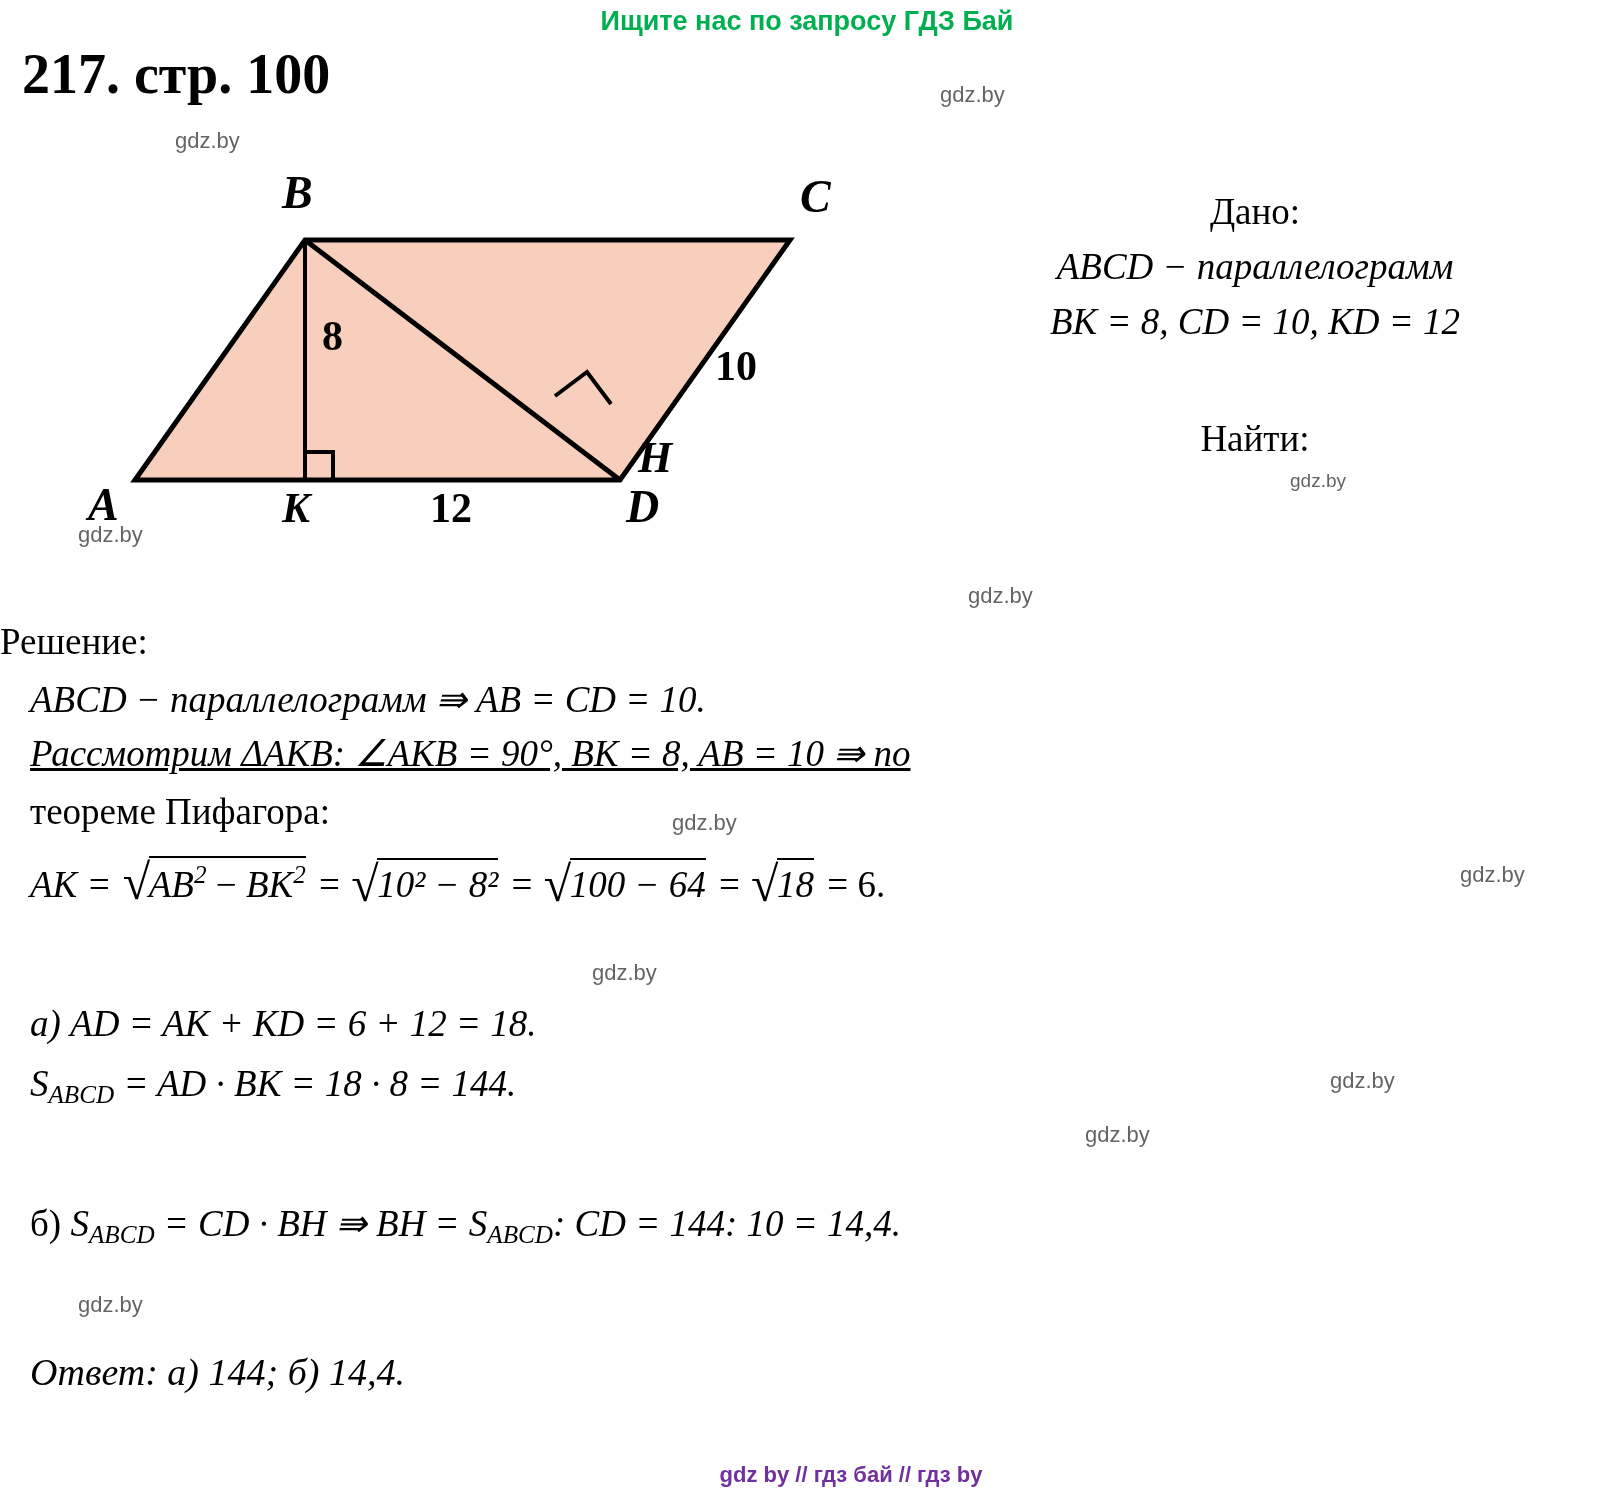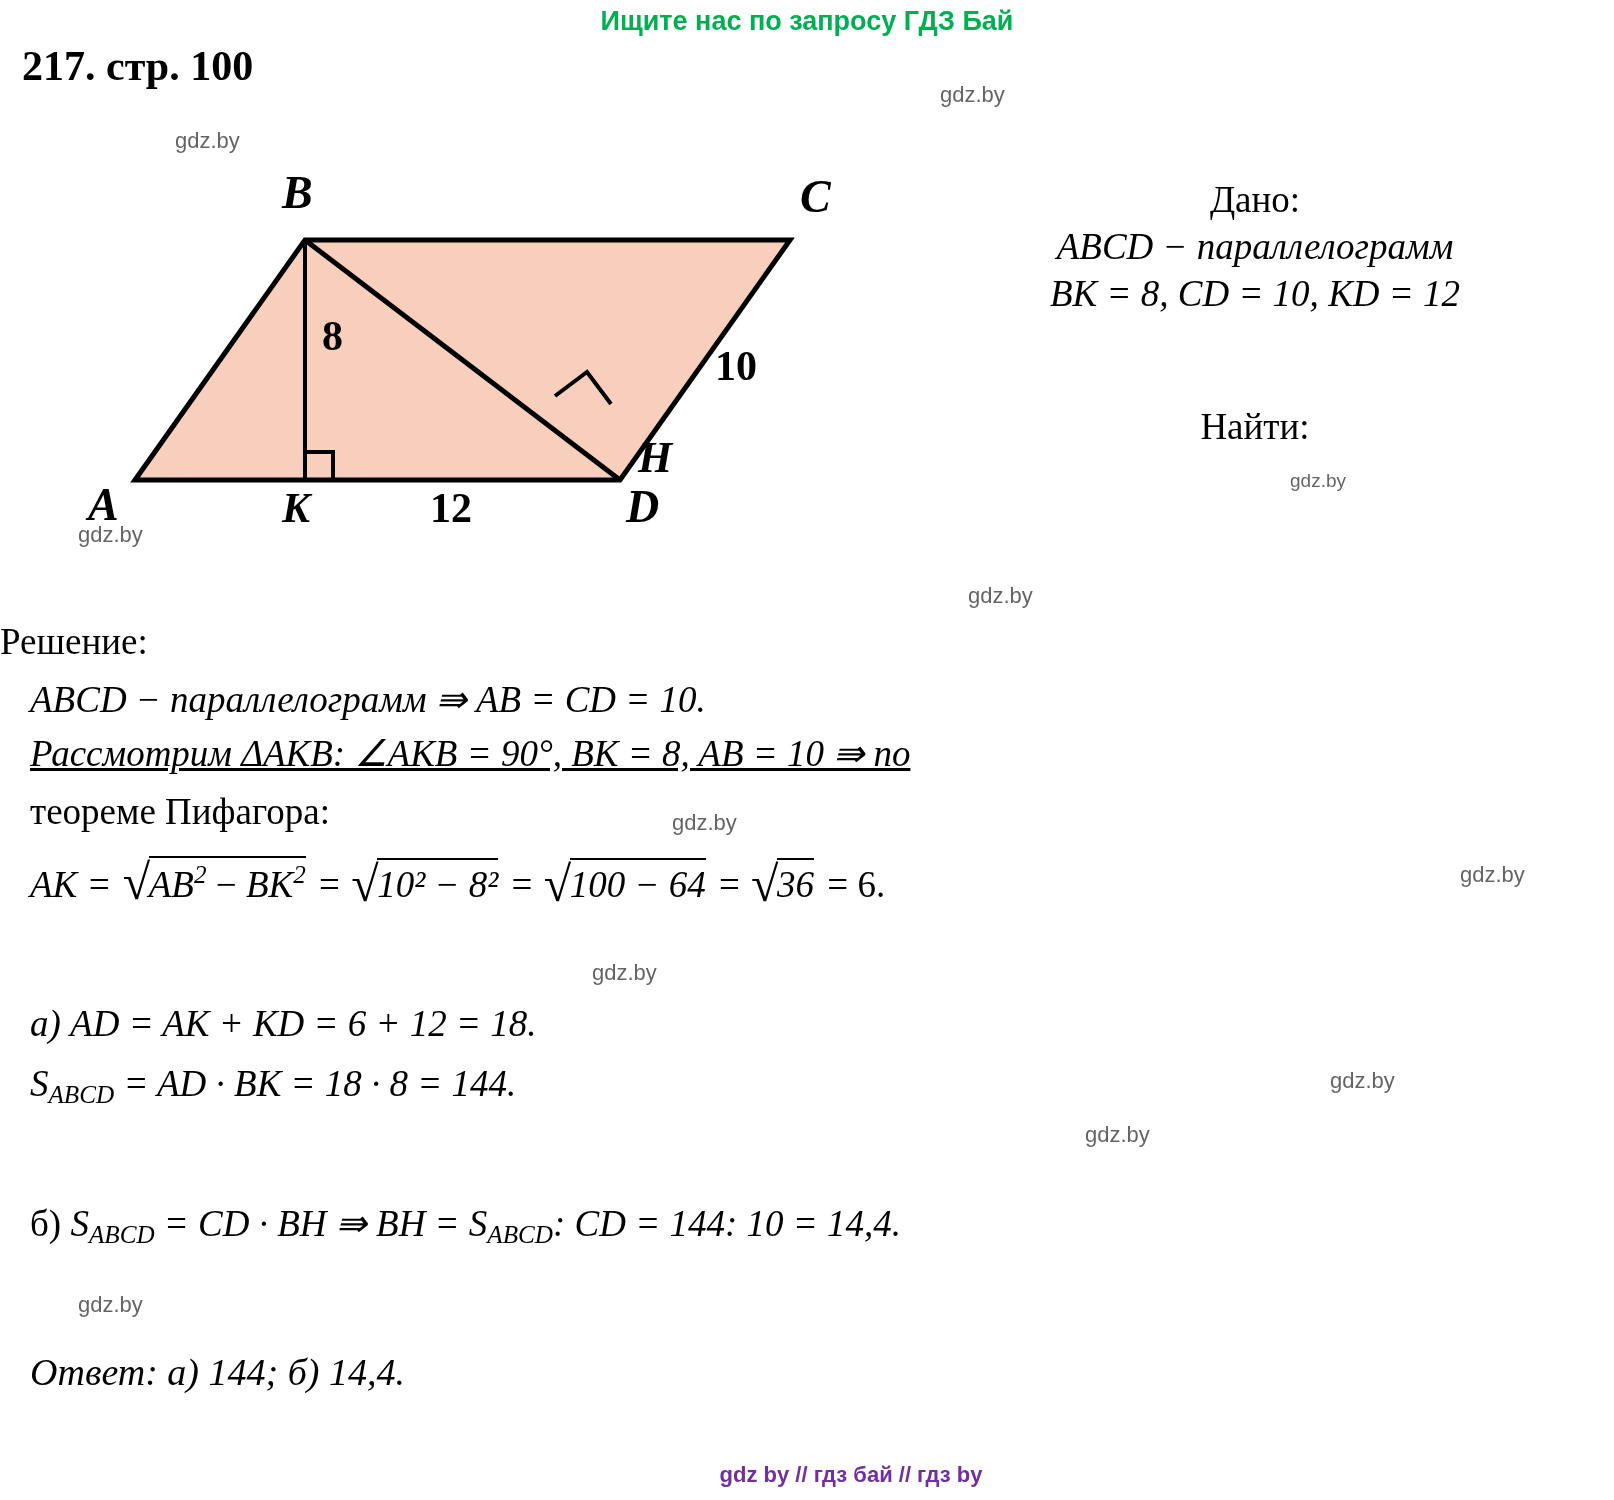--- a/index.html
+++ b/index.html
@@ -23,21 +23,21 @@
     text-align: center;
     color: #00b050;
     font-family: "Liberation Sans", sans-serif;
     font-size: 27px;
     font-weight: bold;
   }
   .task-number {
     position: absolute;
     top: 42px;
     left: 22px;
-    font-size: 42px;
+    font-size: 56px;
     font-weight: bold;
     font-family: "Liberation Serif", serif;
   }
   .wm {
     position: absolute;
     color: #4a4a4a;
     font-family: "Liberation Sans", sans-serif;
     font-size: 22px;
     opacity: 0.85;
     white-space: nowrap;
@@ -58,21 +58,21 @@
   .upright { font-style: normal; }
   .given-block {
     position: absolute;
     top: 178px;
     left: 910px;
     width: 690px;
     text-align: center;
     font-size: 37px;
   }
   .given-block .lbl { font-style: normal; }
-  .given-line { margin-bottom: 4px; white-space: nowrap; }
+  .given-line { margin-bottom: 4px; white-space: nowrap; margin-top: 12px; }
   .find-block {
     position: absolute;
     top: 405px;
     left: 910px;
     width: 690px;
     text-align: center;
     font-size: 37px;
   }
   .solution-title {
     position: absolute;
@@ -207,21 +207,21 @@
 <div class="body-text" style="top:788px;">теореме Пифагора:</div>
 
 <div class="body-text math" style="top:856px;">
   <span>AK =</span>
   <span class="sqrt"><span><span>AB</span><span class="sup">2</span><span class="upright"> − </span><span>BK</span><span class="sup">2</span></span></span>
   <span class="upright">=</span>
   <span class="sqrt"><span>10² − 8²</span></span>
   <span class="upright">=</span>
   <span class="sqrt"><span>100 − 64</span></span>
   <span class="upright">=</span>
-  <span class="sqrt"><span>36</span></span>
+  <span class="sqrt"><span>18</span></span>
   <span class="upright">= 6.</span>
 </div>
 
 <div class="body-text math" style="top:1000px;">а) AD = AK + KD = 6 + 12 = 18.</div>
 <div class="body-text math" style="top:1060px;">
   <span>S</span><span class="sub">ABCD</span>
   <span>= AD · BK = 18 · 8 = 144.</span>
 </div>
 
 <div class="body-text math" style="top:1200px;">

